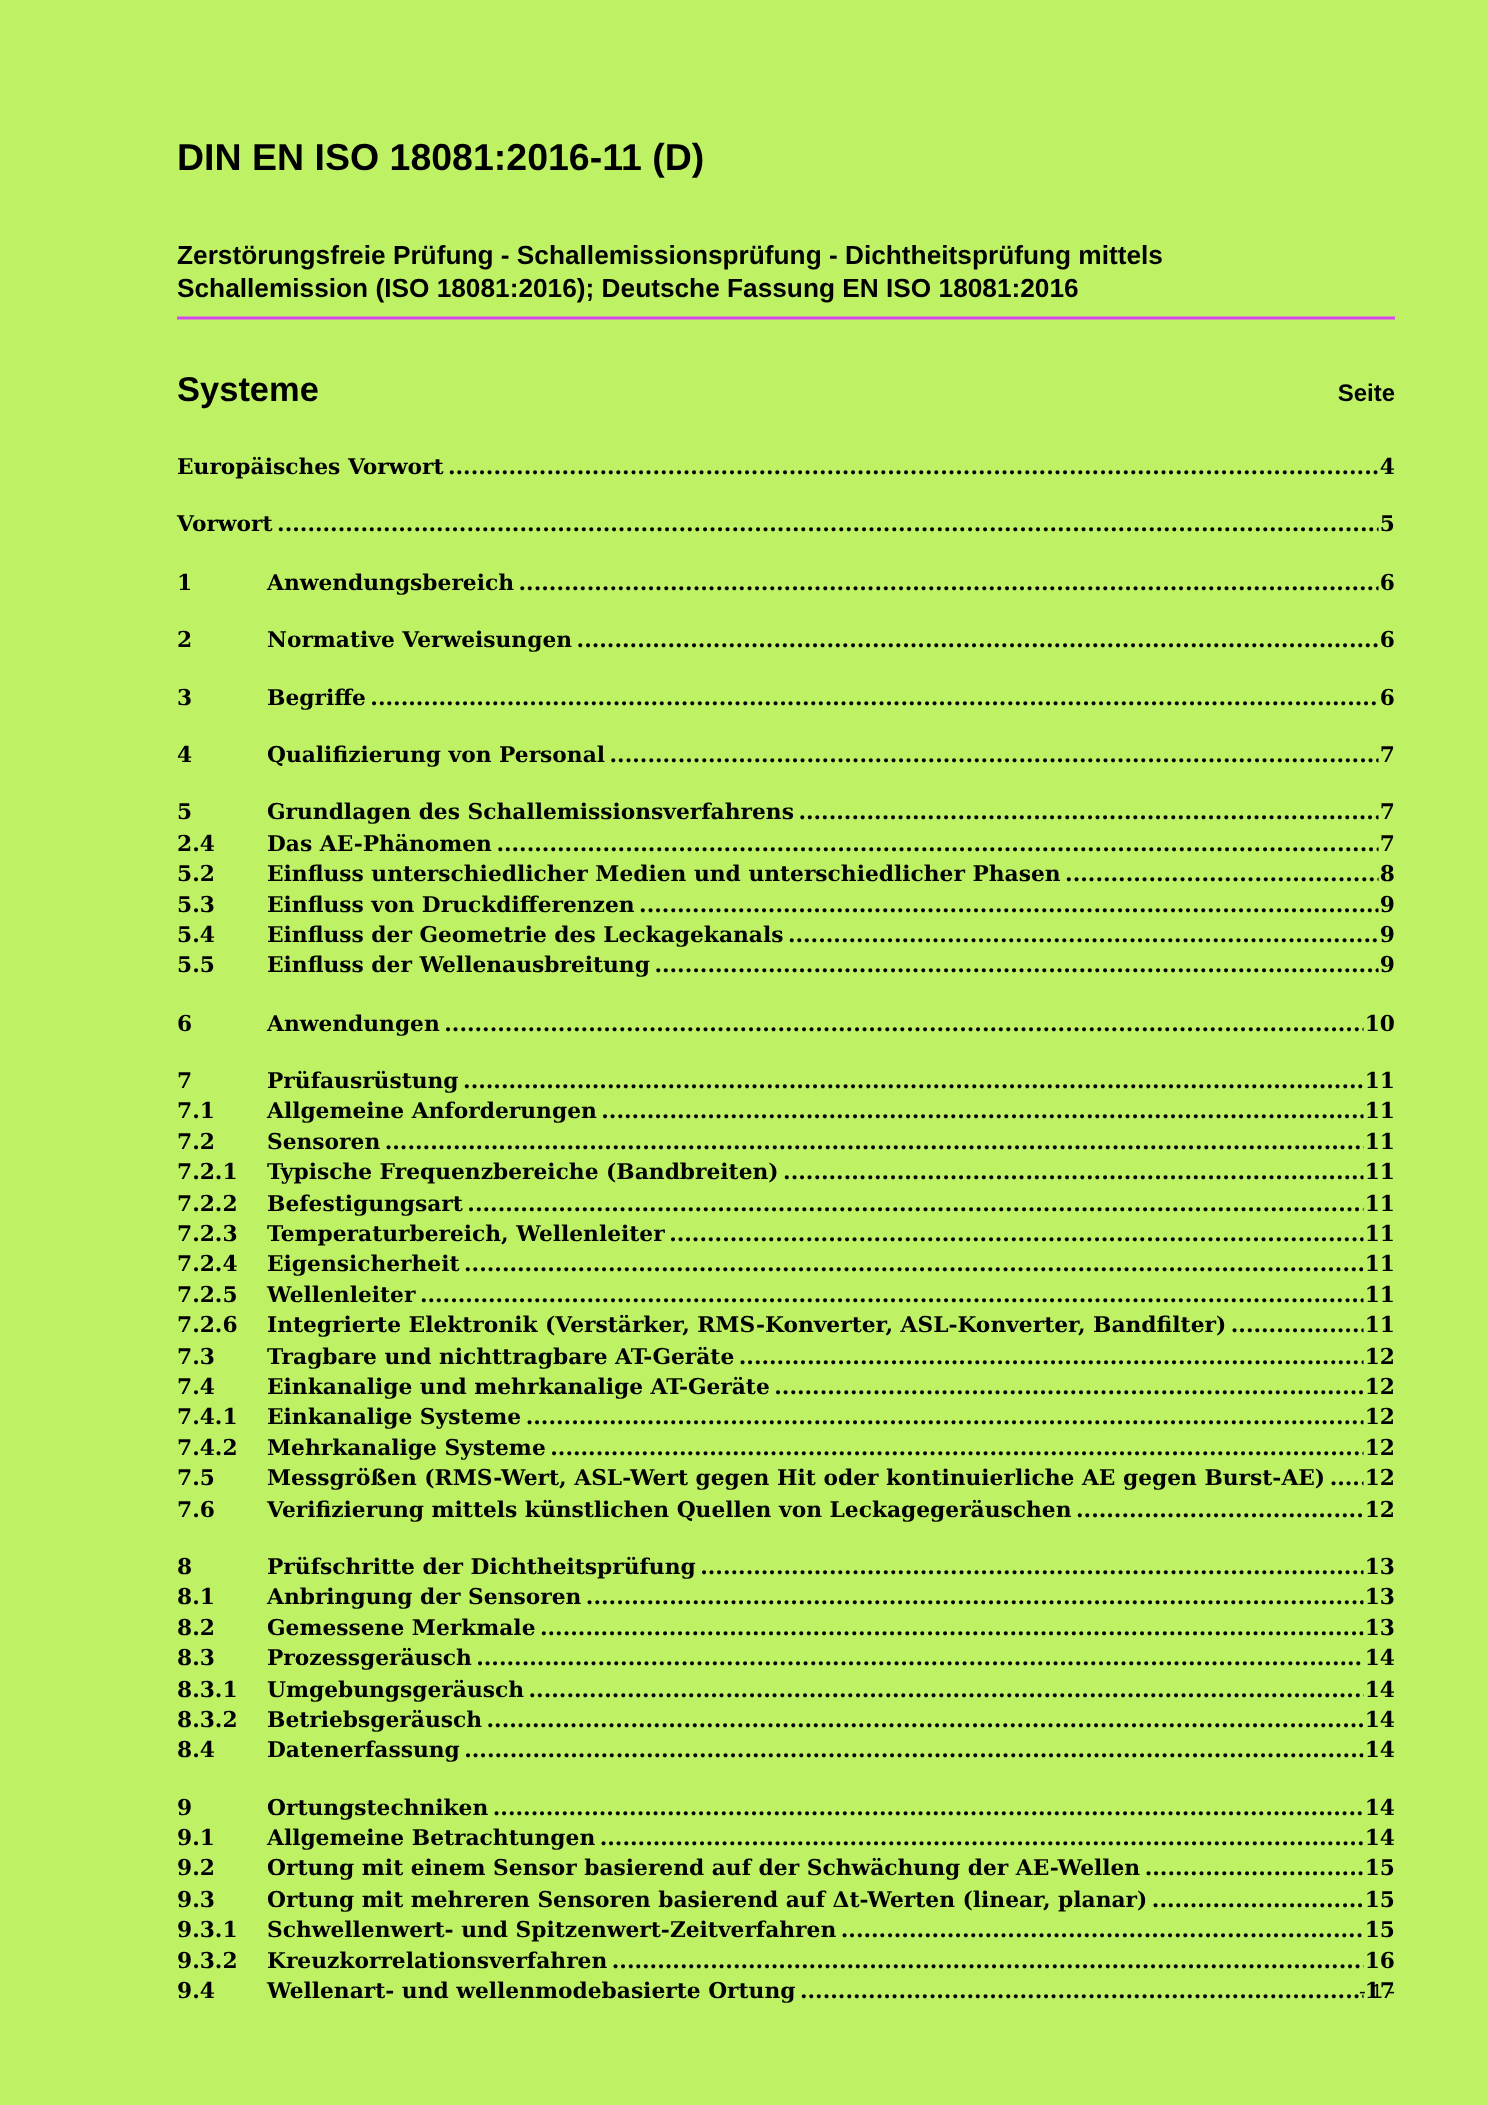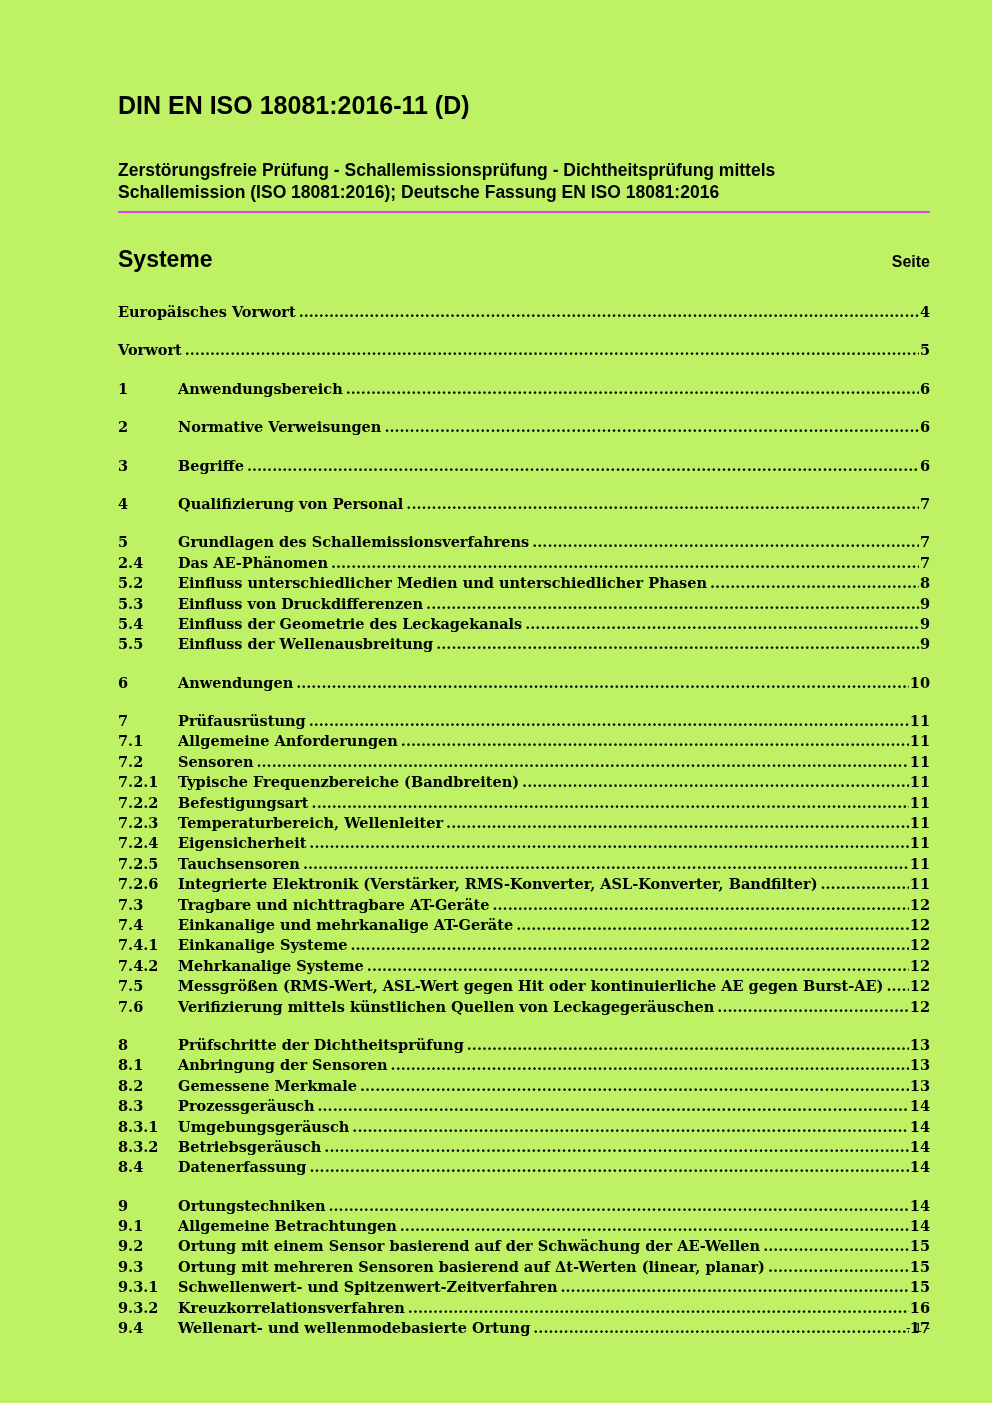--- a/index.html
+++ b/index.html
@@ -246,21 +246,21 @@
             <span class="toc-page">11</span>
           </div>
           <div class="toc-row">
             <span class="toc-num">7.2.4</span>
             <span class="toc-title">Eigensicherheit</span>
             <span class="toc-leader"></span>
             <span class="toc-page">11</span>
           </div>
           <div class="toc-row">
             <span class="toc-num">7.2.5</span>
-            <span class="toc-title">Tauchsensoren</span>
+            <span class="toc-title">Wellenleiter</span>
             <span class="toc-leader"></span>
             <span class="toc-page">11</span>
           </div>
           <div class="toc-row">
             <span class="toc-num">7.2.6</span>
             <span class="toc-title">Integrierte Elektronik (Verstärker, RMS-Konverter, ASL-Konverter, Bandfilter)</span>
             <span class="toc-leader"></span>
             <span class="toc-page">11</span>
           </div>
           <div class="toc-row">

